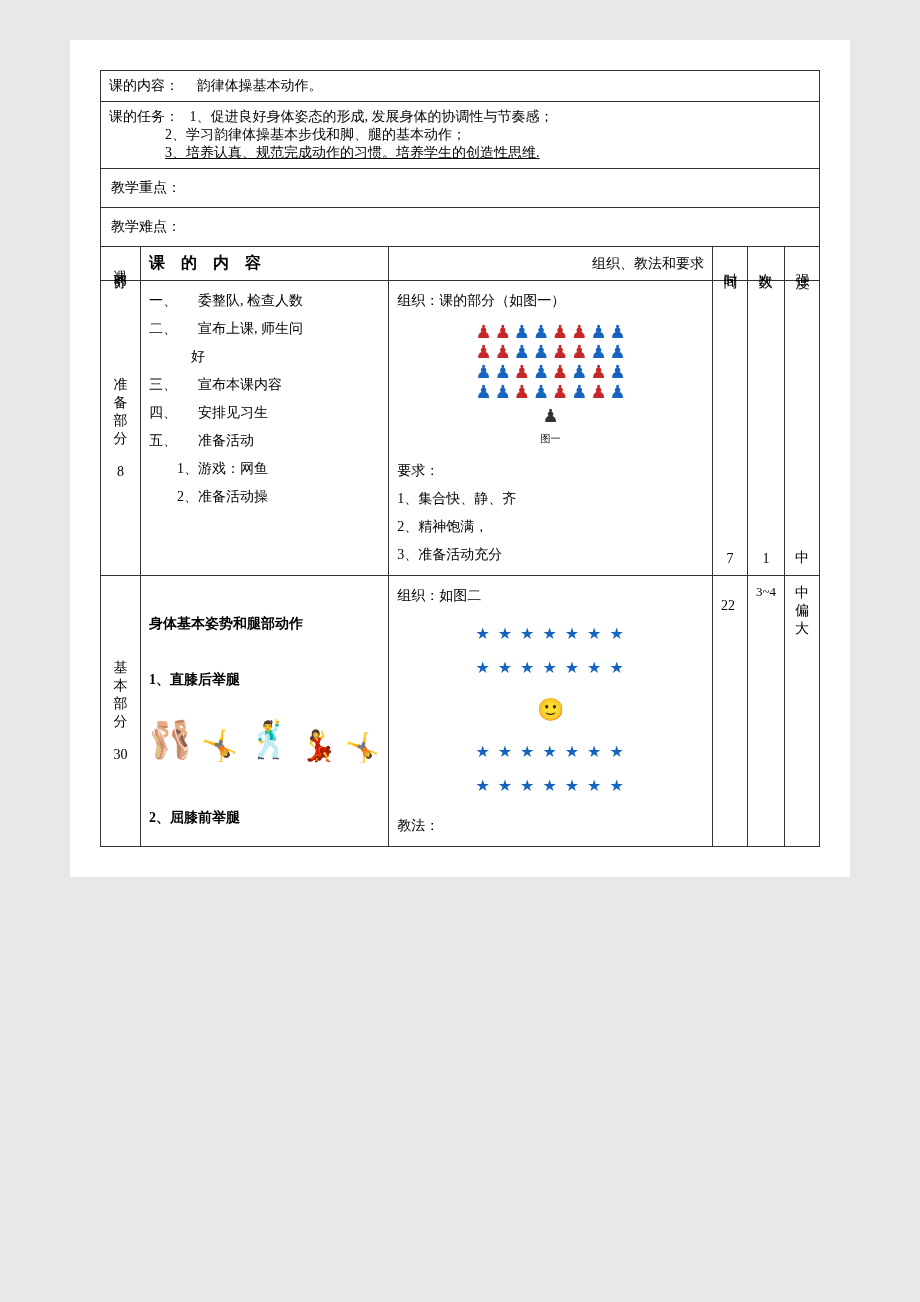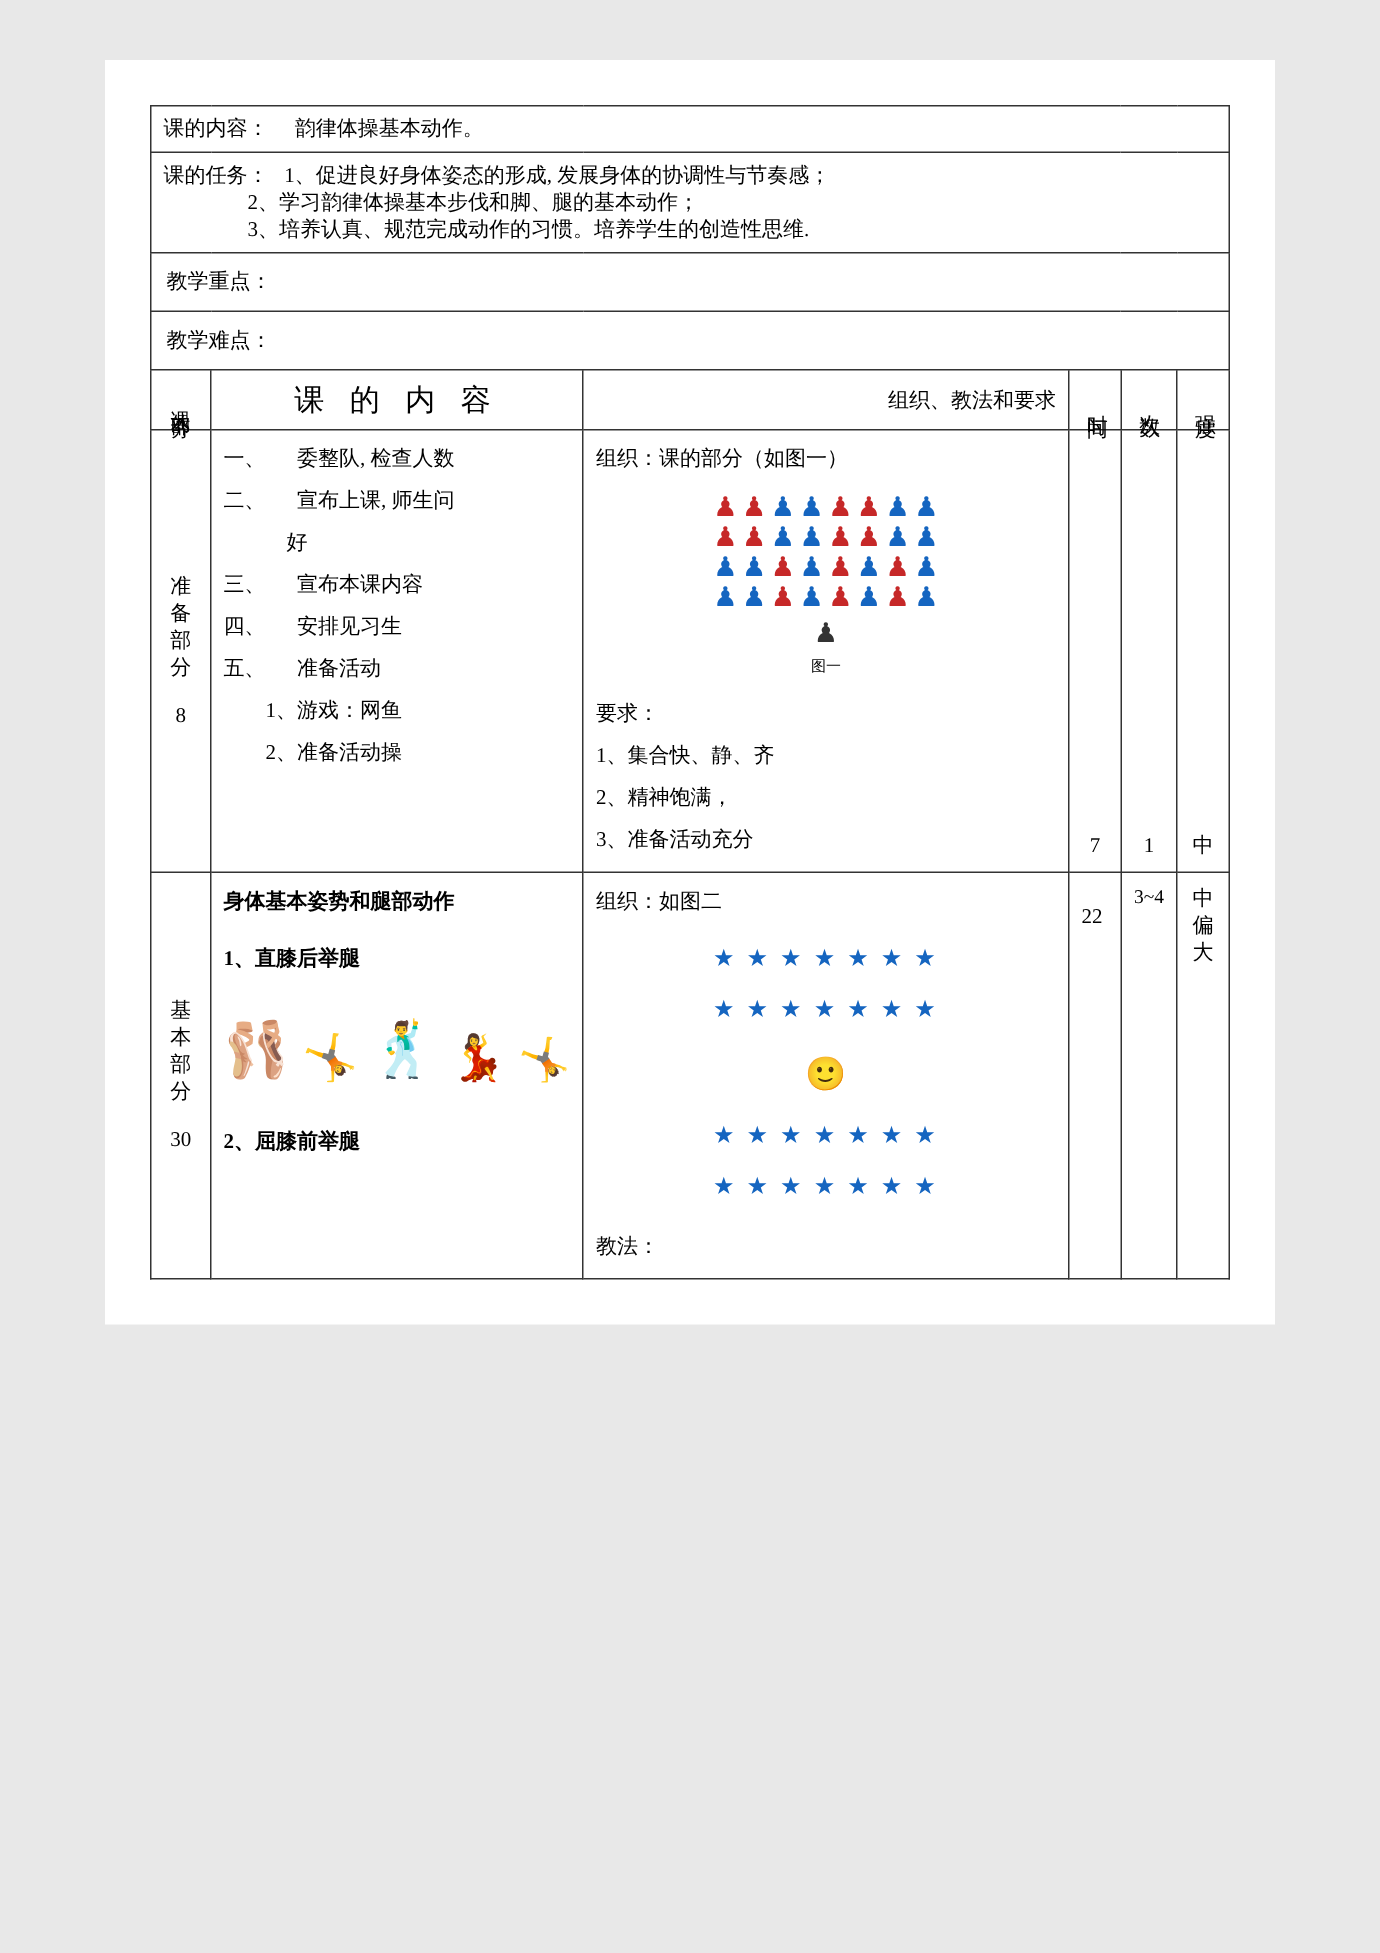--- a/index.html
+++ b/index.html
@@ -57,21 +57,21 @@
     .star-row { color: #1a237e; font-size: 16px; text-align: center; margin: 2px 0; letter-spacing: 2px; }
     .star-row-blue { color: #1565c0; }
     .smiley { text-align: center; font-size: 22px; margin: 4px 0; }
     .ballet-figure {
       display: flex;
       justify-content: center;
       align-items: flex-end;
       gap: 8px;
       margin: 10px 0;
     }
-    .bold { font-weight: bold; }
+    .bold { font-weight: bold; margin-top: 28px; }
   </style>
 </head>
 <body>
 
 <div class="page">
   <table class="main-table">
 
     <tbody>
         <tr>
       <td colspan="6" class="header-row">
@@ -82,21 +82,21 @@
     </tr>
 
     <tr>
       <td colspan="6" class="header-row">
         <div>
           <span>课的任务：</span>
           &nbsp;
           <span>1、促进良好身体姿态的形成, 发展身体的协调性与节奏感；</span>
         </div>
         <div style="margin-left: 4em;">2、学习韵律体操基本步伐和脚、腿的基本动作；</div>
-        <div style="margin-left: 4em;">3、培养认真、规范完成动作的习惯。培养学生的创造性思维.</div>
+        <div style="margin-left: 4em; text-decoration: underline;">3、培养认真、规范完成动作的习惯。培养学生的创造性思维.</div>
       </td>
     </tr>
 
     <tr>
       <td colspan="6" class="header-row" style="padding: 10px 10px;">
         <span>教学重点：</span>
       </td>
     </tr>
 
     <tr>
@@ -105,21 +105,21 @@
       </td>
     </tr>
 
 
     <tr>
       <td style="width:40px; text-align:center; vertical-align:middle;">
         <div class="vert-text" style="font-size:13px; line-height:1.6;">
           <span>课的部分</span>
         </div>
       </td>
-      <td style="width:220px; text-align:center; vertical-align:middle; font-size:20px; letter-spacing:6px;">
+      <td style="width:220px; text-align:left; vertical-align:middle; font-size:16px; letter-spacing:6px;font-weight:bold;">
         <span>课 的 内 容</span>
       </td>
       <td style="text-align:right; vertical-align:middle;">
         <span>组织、教法和要求</span>
       </td>
       <td class="time-col" style="text-align:center; vertical-align:middle;">
         <div class="vert-text"><span>时间</span></div>
       </td>
       <td class="count-col" style="text-align:center; vertical-align:middle;">
         <div class="vert-text"><span>次数</span></div>

